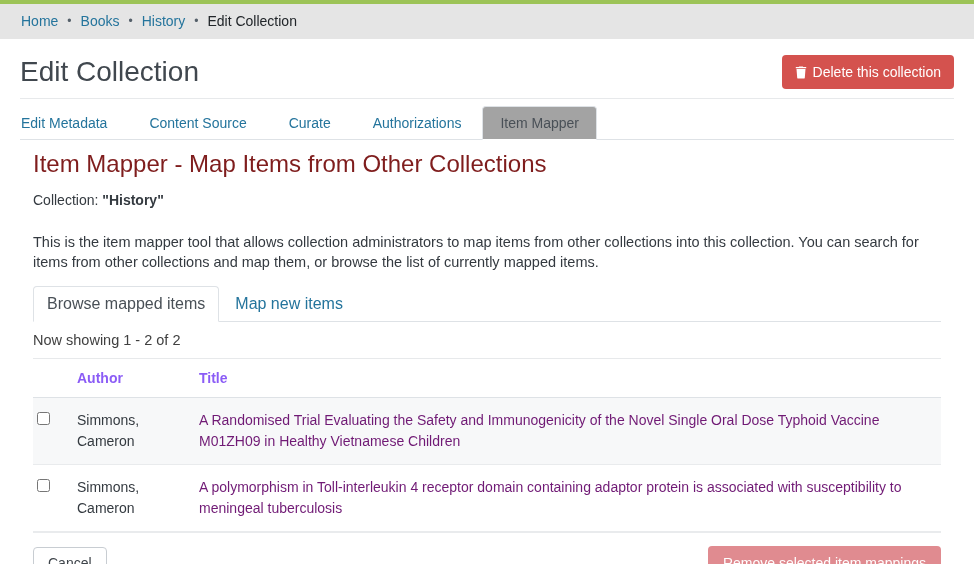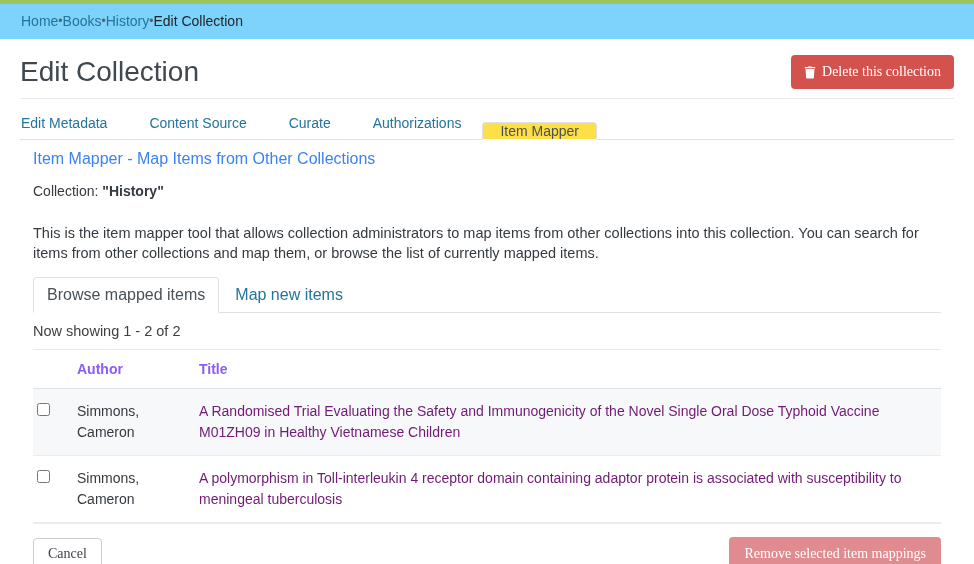--- a/index.html
+++ b/index.html
@@ -13,25 +13,26 @@
     height: 564px;
     background: #ffffff;
     overflow: hidden;
     position: relative;
   }
   
   .accent-bar { height: 4px; background: #9cc357; }
 
   
   .breadcrumb-bar {
-    background: #7dd3fc;
+    background: #e5e5e5;
     padding: 9px 21px 10px 21px;
     font-size: 14px;
     display: flex;
     align-items: center;
+    gap: 9px;
   }
   .crumb-link { color: #24749c; text-decoration: none; cursor: pointer; }
   .crumb-sep { color: #55606a; font-size: 12px; }
   .crumb-current { color: #212529; }
 
   
   .main { padding: 0 20px; }
 
   .title-row {
     margin-top: 16px;
@@ -39,21 +40,21 @@
     align-items: flex-start;
     justify-content: space-between;
   }
   h1.page-title {
     font-size: 28px;
     font-weight: 400;
     color: #40474e;
     line-height: 1.2;
   }
   .btn {
-    font-family: Liberation Serif, serif;
+    font-family: Liberation Sans, sans-serif;
     font-size: 14px;
     border-radius: 4px;
     border: 1px solid transparent;
     padding: 6px 12px;
     cursor: pointer;
     line-height: 1.3;
   }
   .btn-danger {
     background: #d4524e;
     color: #ffffff;
@@ -82,32 +83,32 @@
     padding: 8px 20px;
     margin-bottom: -1px;
     cursor: pointer;
     border: 1px solid transparent;
     border-radius: 4px 4px 0 0;
     white-space: nowrap;
   }
   .nav-tabs .tab-link:first-child { padding-left: 0; }
   .nav-tabs .tab-link.active {
     color: #495057;
-    background: #fde047;
+    background: #a3a3a3;
     border-color: #dee2e6 #dee2e6 #ffffff #dee2e6;
-    padding: 0 17px;
+    padding: 8px 17px;
   }
 
   
   .section { padding: 0 13px; }
   h2.section-heading {
     margin-top: 10px;
-    font-size: 16px;
+    font-size: 24px;
     font-weight: 400;
-    color: #3b82f6;
+    color: #7f1d1d;
     line-height: 1.15;
   }
   .collection-line { margin-top: 14px; font-size: 14px; color: #343a40; }
   .collection-line b { font-weight: 700; }
   .description {
     margin-top: 24px;
     font-size: 14.5px;
     line-height: 1.4;
     color: #343a40;
     max-width: 910px;

